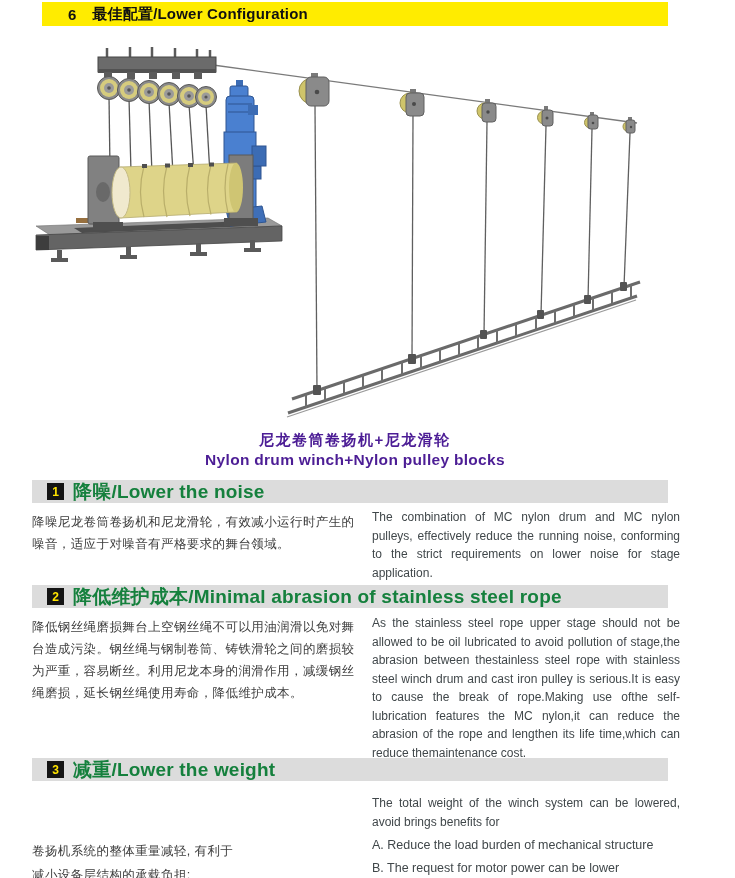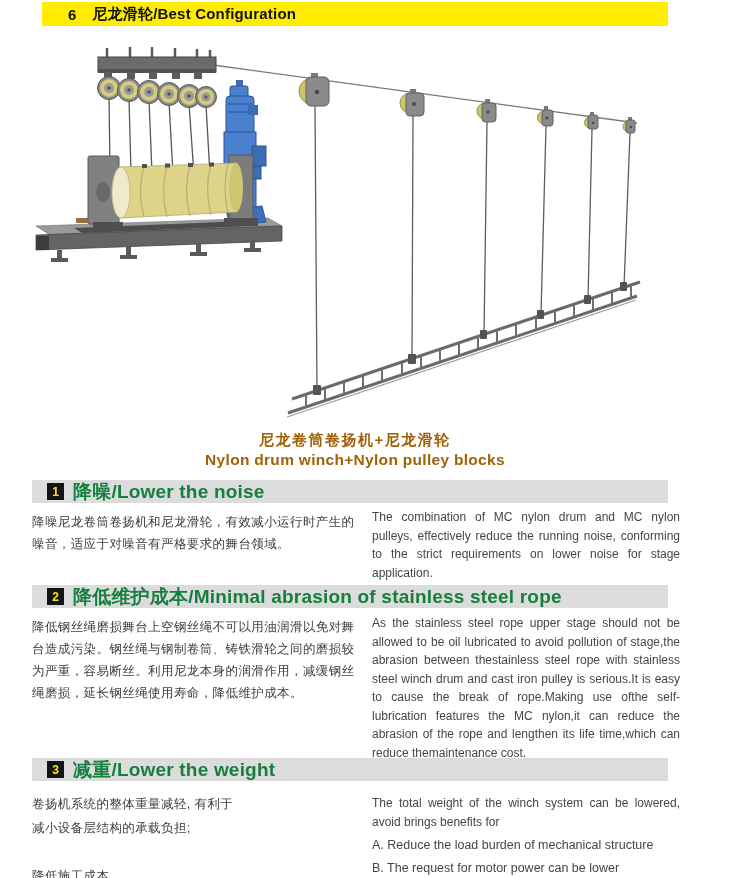--- a/index.html
+++ b/index.html
@@ -2,33 +2,33 @@
 <html><head>
 <meta charset="utf-8">
 <style>
   html,body{margin:0;padding:0;background:#ffffff;}
   .page{position:relative;width:735px;height:878px;background:#ffffff;overflow:hidden;
         font-family:"Liberation Sans","DejaVu Sans",sans-serif;color:#3a3a3a;}
   .titlebar{position:absolute;left:42px;top:2px;width:626px;height:24px;background:#ffec00;
             display:flex;align-items:center;}
   .titlebar .num{font-weight:bold;font-size:15px;color:#111;margin-left:26px;}
   .titlebar .ttl{font-weight:bold;font-size:15px;color:#111;margin-left:16px;letter-spacing:.2px;}
-  .cap{position:absolute;left:42px;width:626px;text-align:center;font-weight:bold;color:#a16207;}
+  .cap{position:absolute;left:42px;width:626px;text-align:center;font-weight:bold;color:#4c1d95;}
   .cap-zh{top:431px;font-size:15px;letter-spacing:1.5px;}
   .cap-en{top:451px;font-size:15.5px;letter-spacing:.3px;}
   .secbar{position:absolute;left:32px;width:636px;height:23px;background:#dcdcdc;
           display:flex;align-items:center;}
   .badge{width:17px;height:17px;background:#141414;color:#ffe400;font-weight:bold;font-size:12px;
          display:flex;align-items:center;justify-content:center;margin-left:15px;flex:0 0 auto;}
   .sectitle{font-weight:bold;font-size:19px;color:#15803d;margin-left:9px;letter-spacing:.2px;}
   .col-zh{position:absolute;left:32px;width:332px;font-size:12.5px;line-height:22px;
           color:#3c3c3c;letter-spacing:.4px;}
   .col-en{position:absolute;left:372px;width:308px;font-size:12px;line-height:18.5px;
           color:#40474a;text-align:justify;}
-  .zh-line{position:absolute;left:32px;width:332px;font-size:12.5px;color:#3c3c3c;letter-spacing:.4px;}
+  .zh-line{position:absolute;left:32px;width:332px;font-size:12.5px;color:#3c3c3c;letter-spacing:.4px;margin-top:47px;}
   .en-line{position:absolute;left:372px;width:312px;font-size:12.5px;color:#40474a;}
   svg{position:absolute;left:0;top:0;}
 </style>
 </head>
 <body>
 
 <div class="page">
 
   <svg width="735" height="425" viewBox="0 0 735 425">
 
@@ -230,21 +230,21 @@
         <rect x="480" y="330" width="7" height="9" rx="1"></rect>
         <rect x="537" y="310" width="7" height="9" rx="1"></rect>
         <rect x="584" y="295" width="7" height="9" rx="1"></rect>
         <rect x="620" y="282" width="7" height="9" rx="1"></rect>
       </g>
     </g>
   </svg>
 
   <div class="titlebar">
     <span class="num">6</span>
-    <span class="ttl">尼龙滑轮/Best Configuration</span>
+    <span class="ttl">最佳配置/Lower Configuration</span>
   </div>
 
   <div class="cap cap-zh">尼龙卷筒卷扬机+尼龙滑轮</div>
   <div class="cap cap-en">Nylon drum winch+Nylon pulley blocks</div>
 
   <div class="secbar" style="top:480px">
     <span class="badge">1</span>
     <span class="sectitle">降噪/Lower the noise</span>
   </div>
   <div class="col-zh" style="top:511px">降噪尼龙卷筒卷扬机和尼龙滑轮，有效减小运行时产生的噪音，适应于对噪音有严格要求的舞台领域。</div>

